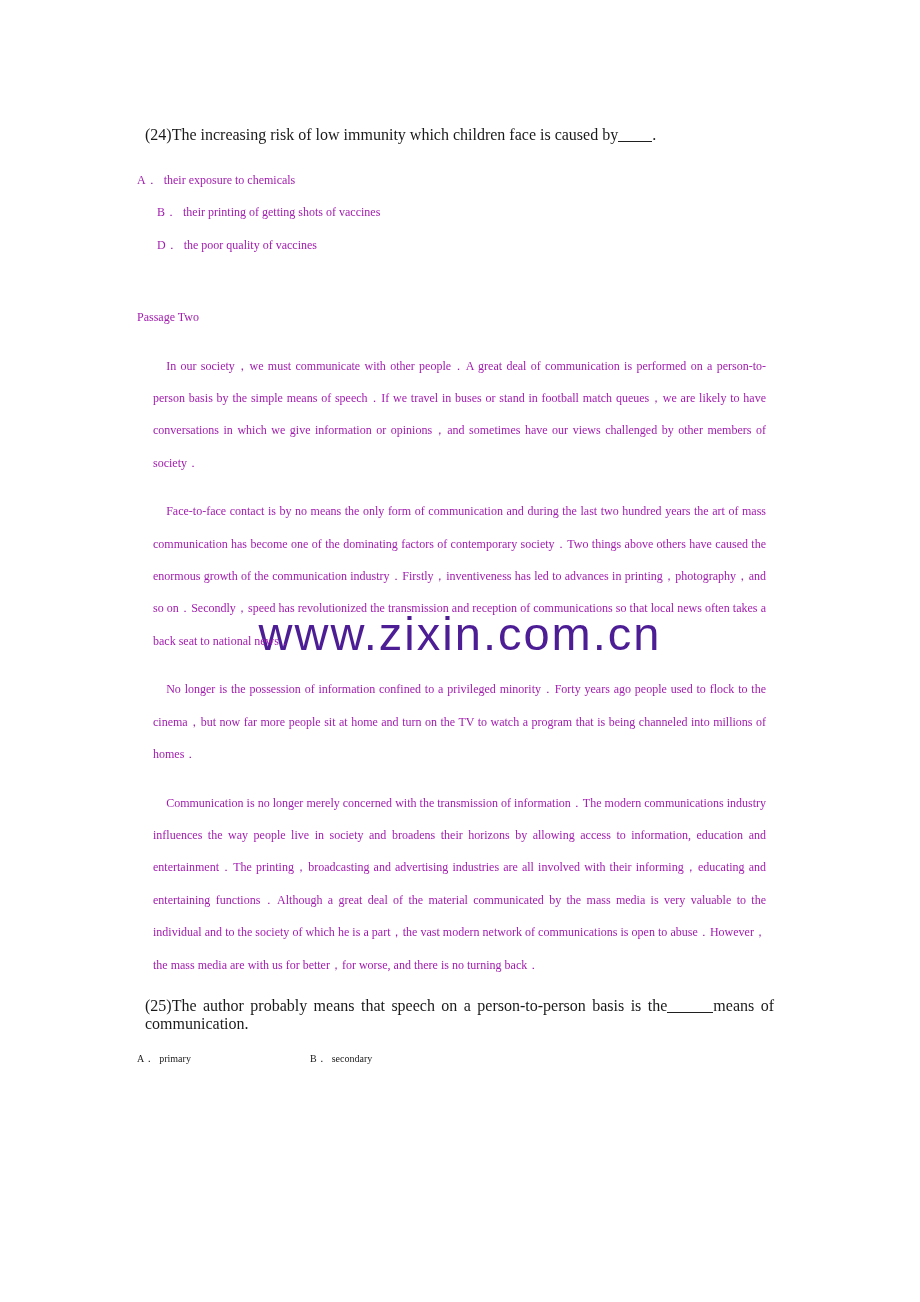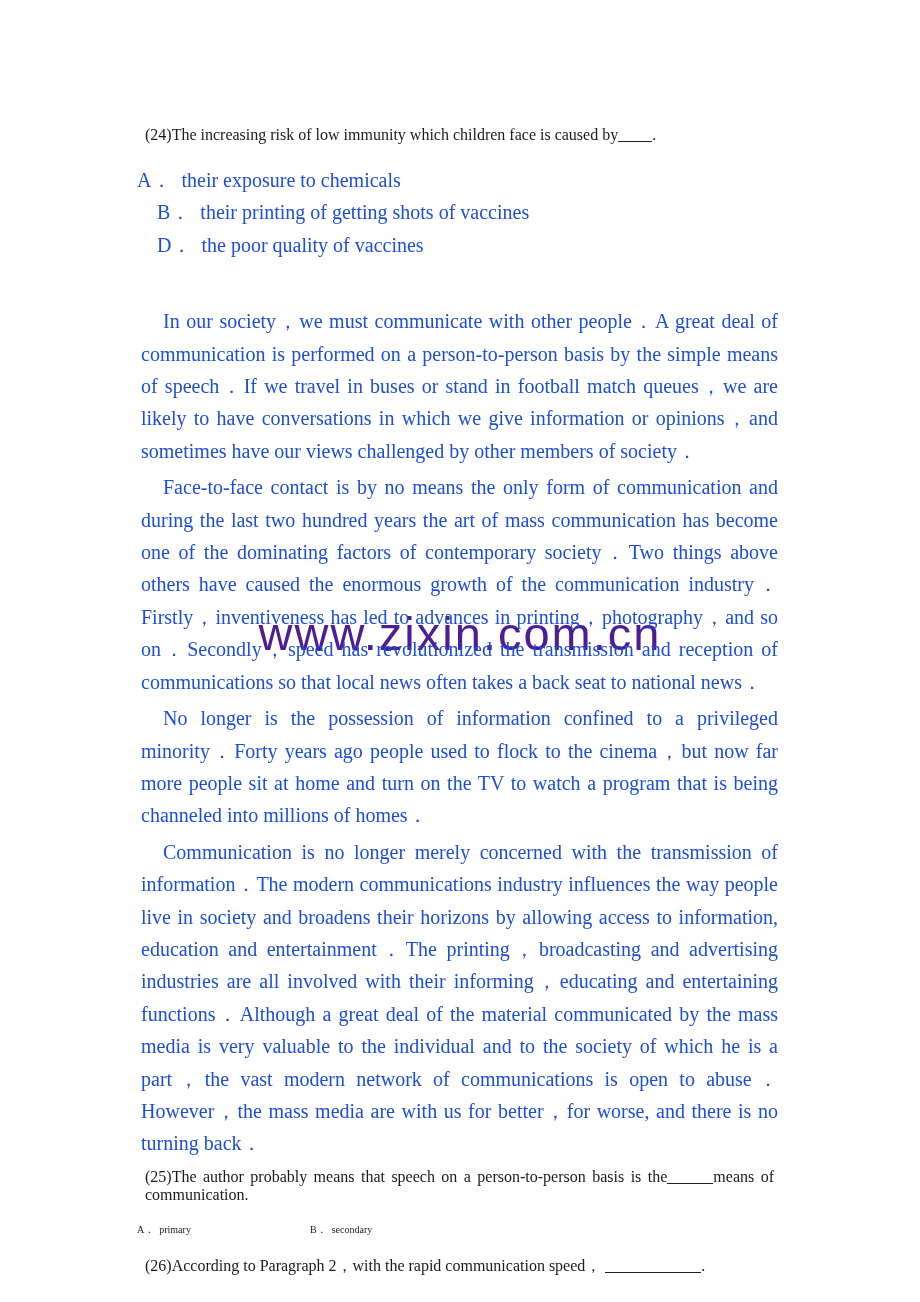--- a/index.html
+++ b/index.html
@@ -45,29 +45,29 @@
     left: 137px;
     top: 118px;
     width: 645px;
     z-index: 2;
   }
 
   .line,
   .para,
   .opt,
   .heading {
-    font-size: 20px;
+    font-size: 12px;
     line-height: 32.4px;
-    color: #1d4ed8;
+    color: #a21caf;
   }
 
   .para {
     text-align: justify;
     text-justify: inter-word;
-    margin: 4px;
+    margin: 16px;
     text-indent: 1.1em;
   }
 
   .q {
     text-align: justify;
     text-justify: inter-word;
     margin: 8px;
     text-indent: 0;
   }
 
@@ -127,30 +127,30 @@
 
     <p class="opt"><span>A．</span>&nbsp;&nbsp;<span>their exposure to chemicals</span></p>
 
     <p class="opt indent"><span>B．</span>&nbsp;&nbsp;<span>their printing of getting shots of vaccines</span></p>
 
 
     <p class="opt indent"><span>D．</span>&nbsp;&nbsp;<span>the poor quality of vaccines</span></p>
 
     <div class="gap-lg"></div>
 
+    <p class="heading">Passage Two</p>
 
     <p class="para">In our society，we must communicate with other people．A great deal of communication is performed on a person-to-person basis by the simple means of speech．If we travel in buses or stand in football match queues，we are likely to have conversations in which we give information or opinions，and sometimes have our views challenged by other members of society．</p>
 
     <p class="para">Face-to-face contact is by no means the only form of communication and during the last two hundred years the art of mass communication has become one of the dominating factors of contemporary society．Two things above others have caused the enormous growth of the communication industry．Firstly，inventiveness has led to advances in printing，photography，and so on．Secondly，speed has revolutionized the transmission and reception of communications so that local news often takes a back seat to national news．</p>
 
     <p class="para">No longer is the possession of information confined to a privileged minority．Forty years ago people used to flock to the cinema，but now far more people sit at home and turn on the TV to watch a program that is being channeled into millions of homes．</p>
 
     <p class="para">Communication is no longer merely concerned with the transmission of information．The modern communications industry influences the way people live in society and broadens their horizons by allowing access to information, education and entertainment．The printing，broadcasting and advertising industries are all involved with their informing，educating and entertaining functions．Although a great deal of the material communicated by the mass media is very valuable to the individual and to the society of which he is a part，the vast modern network of communications is open to abuse．However，the mass media are with us for better，for worse, and there is no turning back．</p>
 
     <p class="q"><span>(25)The author probably means that speech on a person-to-person basis is the</span><span class="blank-md"></span><span>means of communication.</span></p>
 
     <p class="opt-row"><span class="opt-col-a"><span>A．</span>&nbsp;&nbsp;<span>primary</span></span><span><span>B．</span>&nbsp;&nbsp;<span>secondary</span></span></p>
 
 
-    <p class="q"><span>(26)According to Paragraph 2，with the rapid communication speed，</span>&nbsp;<span class="blank-lg"></span><span>.</span></p>
 
   </div>
 </div>
 
 </body></html>

